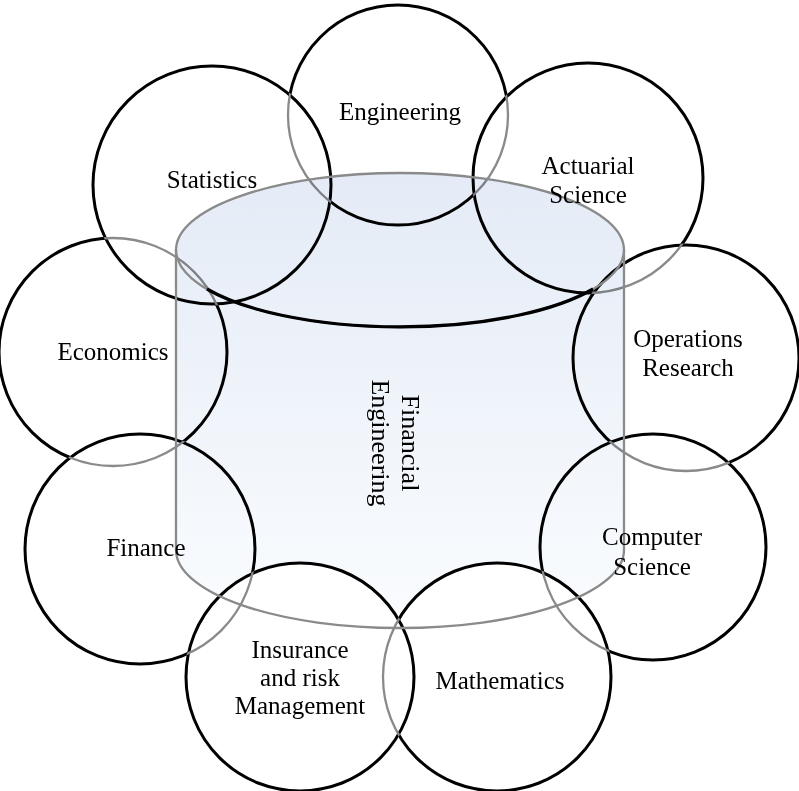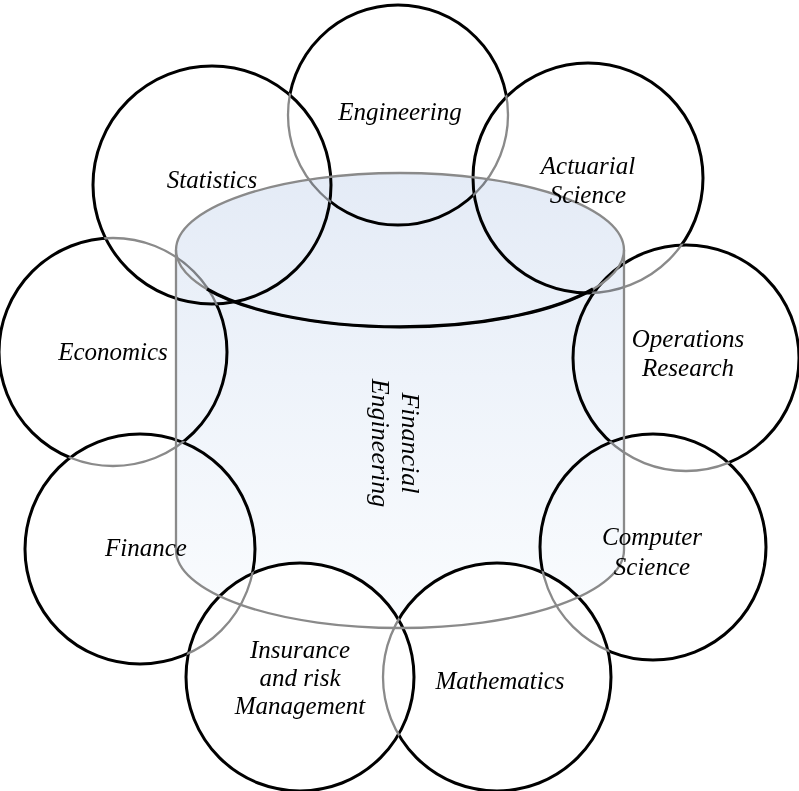--- a/index.html
+++ b/index.html
@@ -2,21 +2,20 @@
 <html><head>
 <meta charset="utf-8">
 <style>
   html, body { margin: 0; padding: 0; background: #ffffff; }
   .stage {
     position: relative;
     width: 799px;
     height: 791px;
     background: #ffffff;
     overflow: hidden;
-    font-style: italic;
   }
   svg { display: block; width: 799px; height: 791px; isolation: isolate; }
   .stage text {
     font-family: "Liberation Serif", "DejaVu Serif", serif;
     fill: #000000;
   }
 </style>
 </head>
 <body>
 

